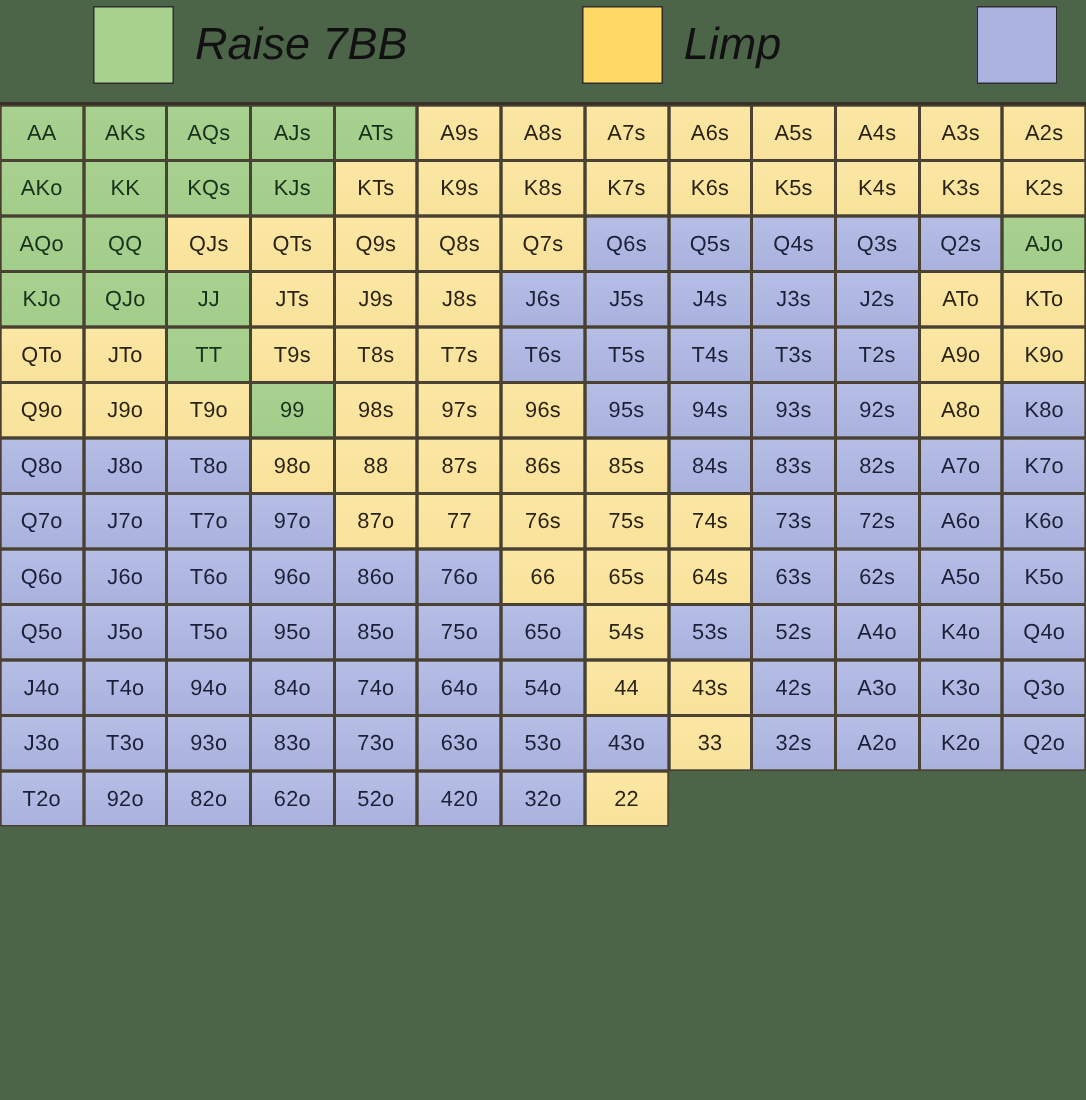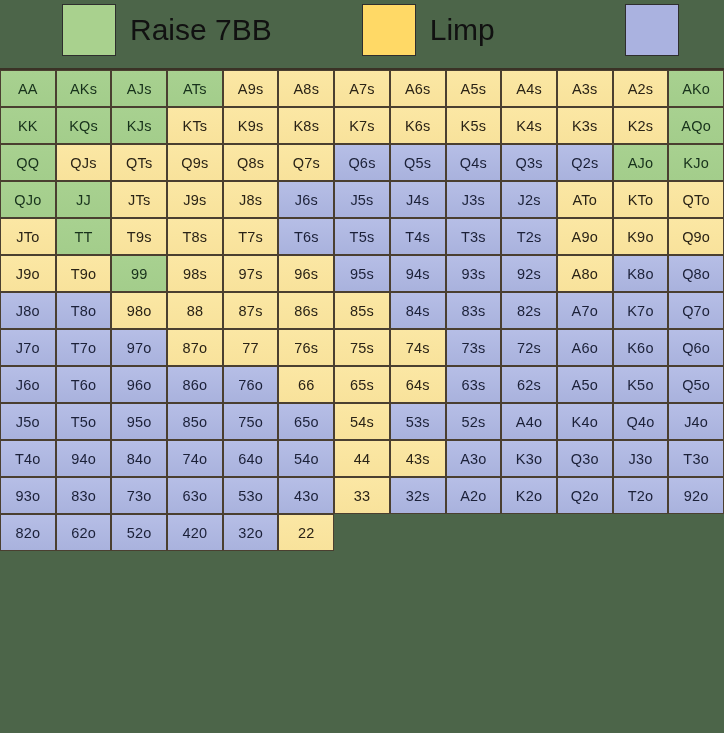--- a/index.html
+++ b/index.html
@@ -15,27 +15,28 @@
   }
 
   
   #legend {
     position: absolute;
     left: 0;
     top: 0;
     width: 724px;
     height: 60px;
     display: flex;
+    font-style: italic;
   }
   .legend-item {
     display: flex;
     align-items: center;
   }
   .legend-item.pos-raise { margin-left: 62px; }
-  .legend-item.pos-limp  { margin-left: 90px; }
+  .legend-item.pos-limp  { margin-left: 116px; }
   .legend-item.pos-fold  { margin-left: 130px; }
 
   .legend-swatch {
     width: 54px;
     height: 52px;
     border: 1px solid #2e2e2e;
     box-sizing: border-box;
   }
   .legend-label {
     margin-left: 14px;
@@ -96,20 +97,21 @@
   </div>
   <div class="legend-item pos-fold">
     <span class="legend-swatch" style="background: rgb(170, 178, 224);"></span>
 
   </div>
 </div>
 
 <div id="range-grid">
     <div class="cell raise">AA</div>
     <div class="cell raise">AKs</div>
+    <div class="cell raise">AQs</div>
     <div class="cell raise">AJs</div>
     <div class="cell raise">ATs</div>
     <div class="cell limp">A9s</div>
     <div class="cell limp">A8s</div>
     <div class="cell limp">A7s</div>
     <div class="cell limp">A6s</div>
     <div class="cell limp">A5s</div>
     <div class="cell limp">A4s</div>
     <div class="cell limp">A3s</div>
     <div class="cell limp">A2s</div>
@@ -232,20 +234,21 @@
     <div class="cell fold">Q4o</div>
     <div class="cell fold">J4o</div>
     <div class="cell fold">T4o</div>
     <div class="cell fold">94o</div>
     <div class="cell fold">84o</div>
     <div class="cell fold">74o</div>
     <div class="cell fold">64o</div>
     <div class="cell fold">54o</div>
     <div class="cell limp">44</div>
     <div class="cell limp">43s</div>
+    <div class="cell fold">42s</div>
     <div class="cell fold">A3o</div>
     <div class="cell fold">K3o</div>
     <div class="cell fold">Q3o</div>
     <div class="cell fold">J3o</div>
     <div class="cell fold">T3o</div>
     <div class="cell fold">93o</div>
     <div class="cell fold">83o</div>
     <div class="cell fold">73o</div>
     <div class="cell fold">63o</div>
     <div class="cell fold">53o</div>

